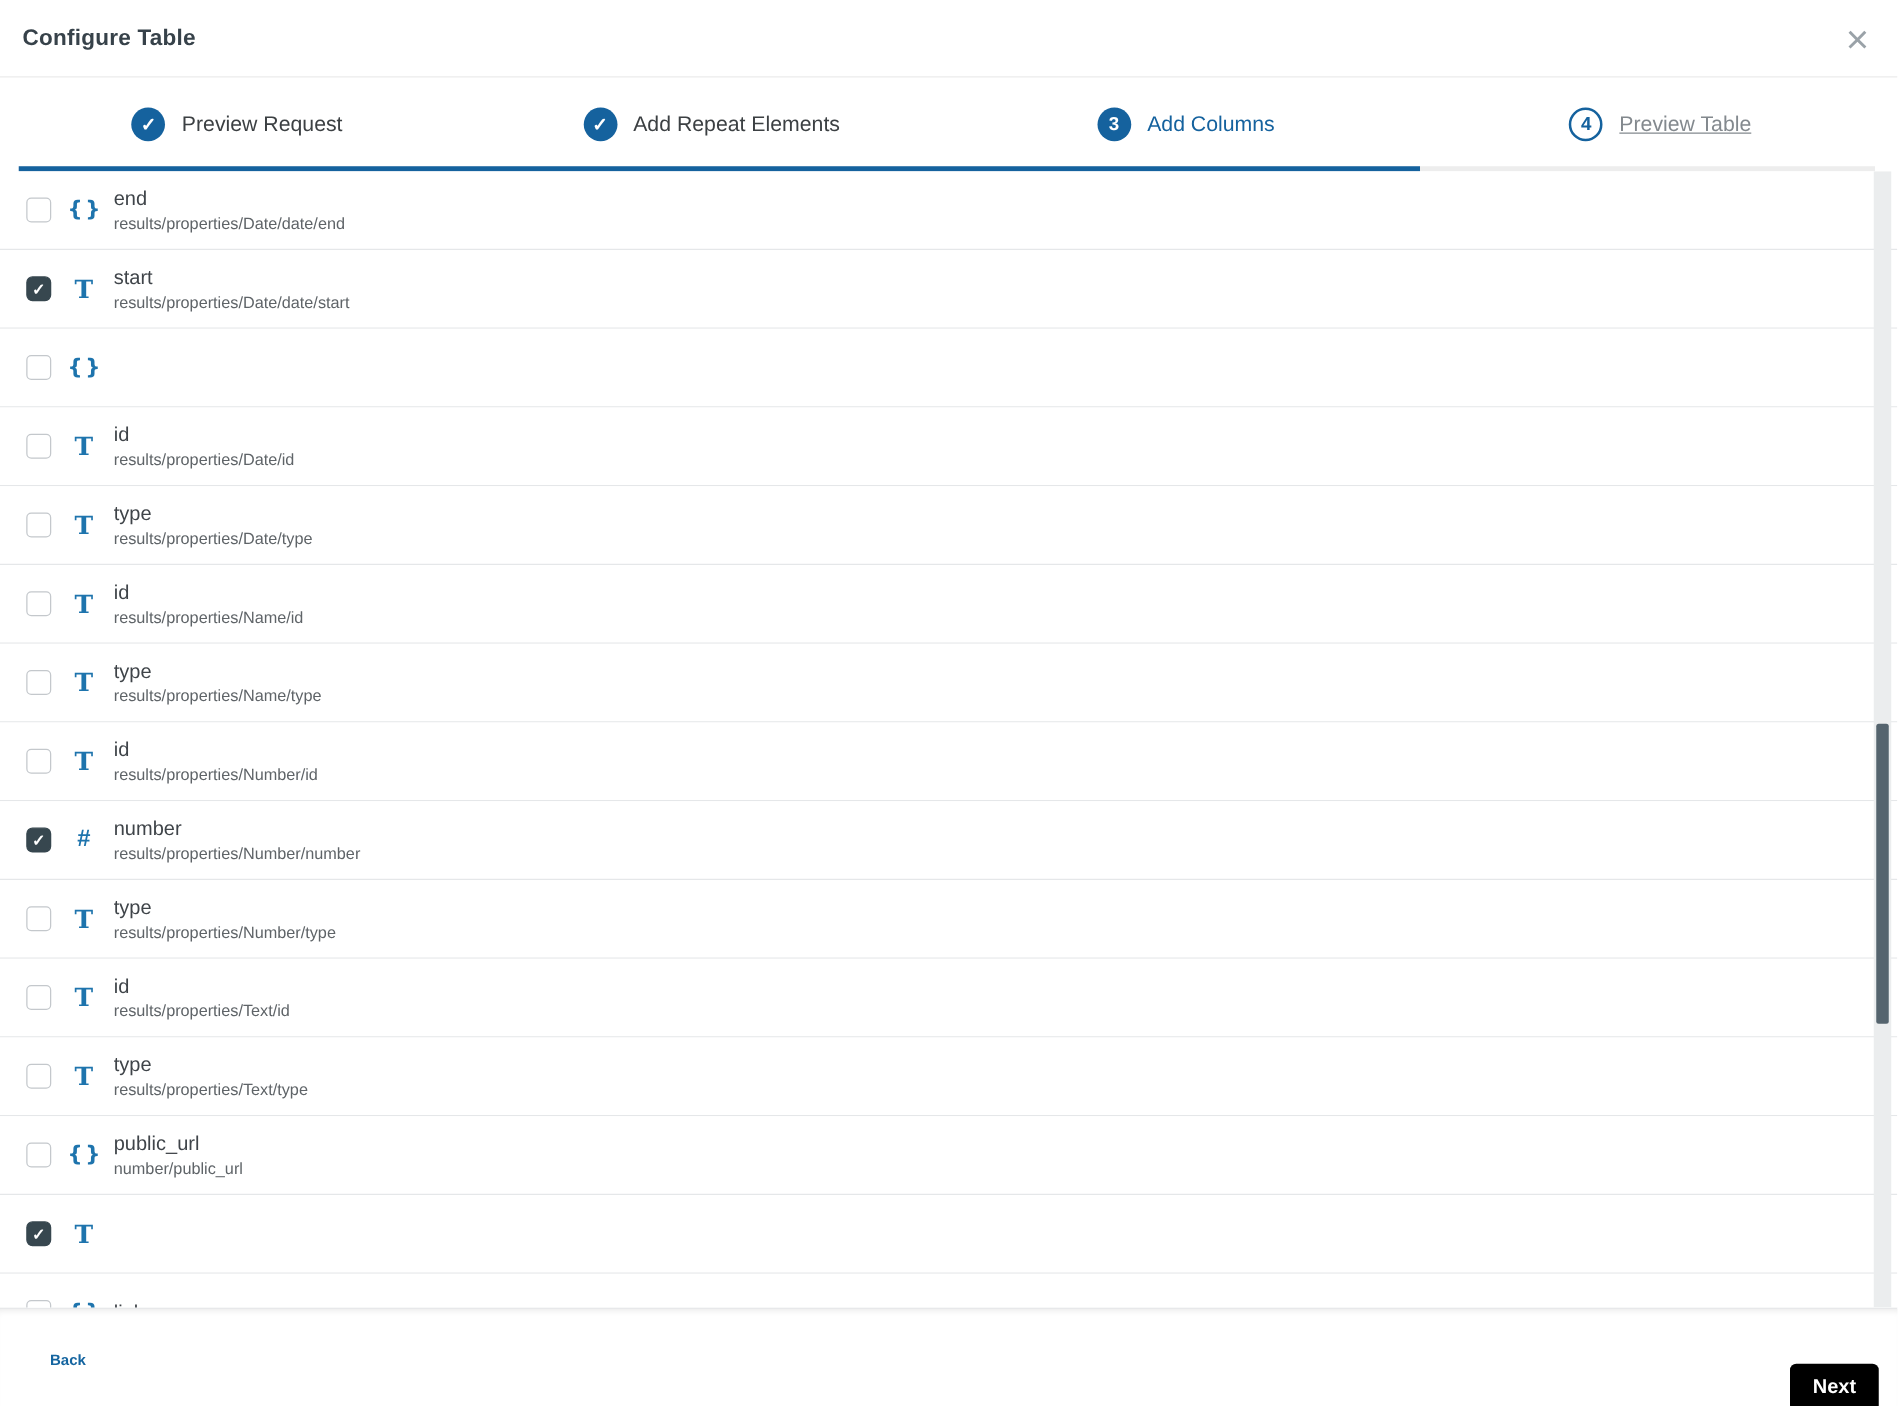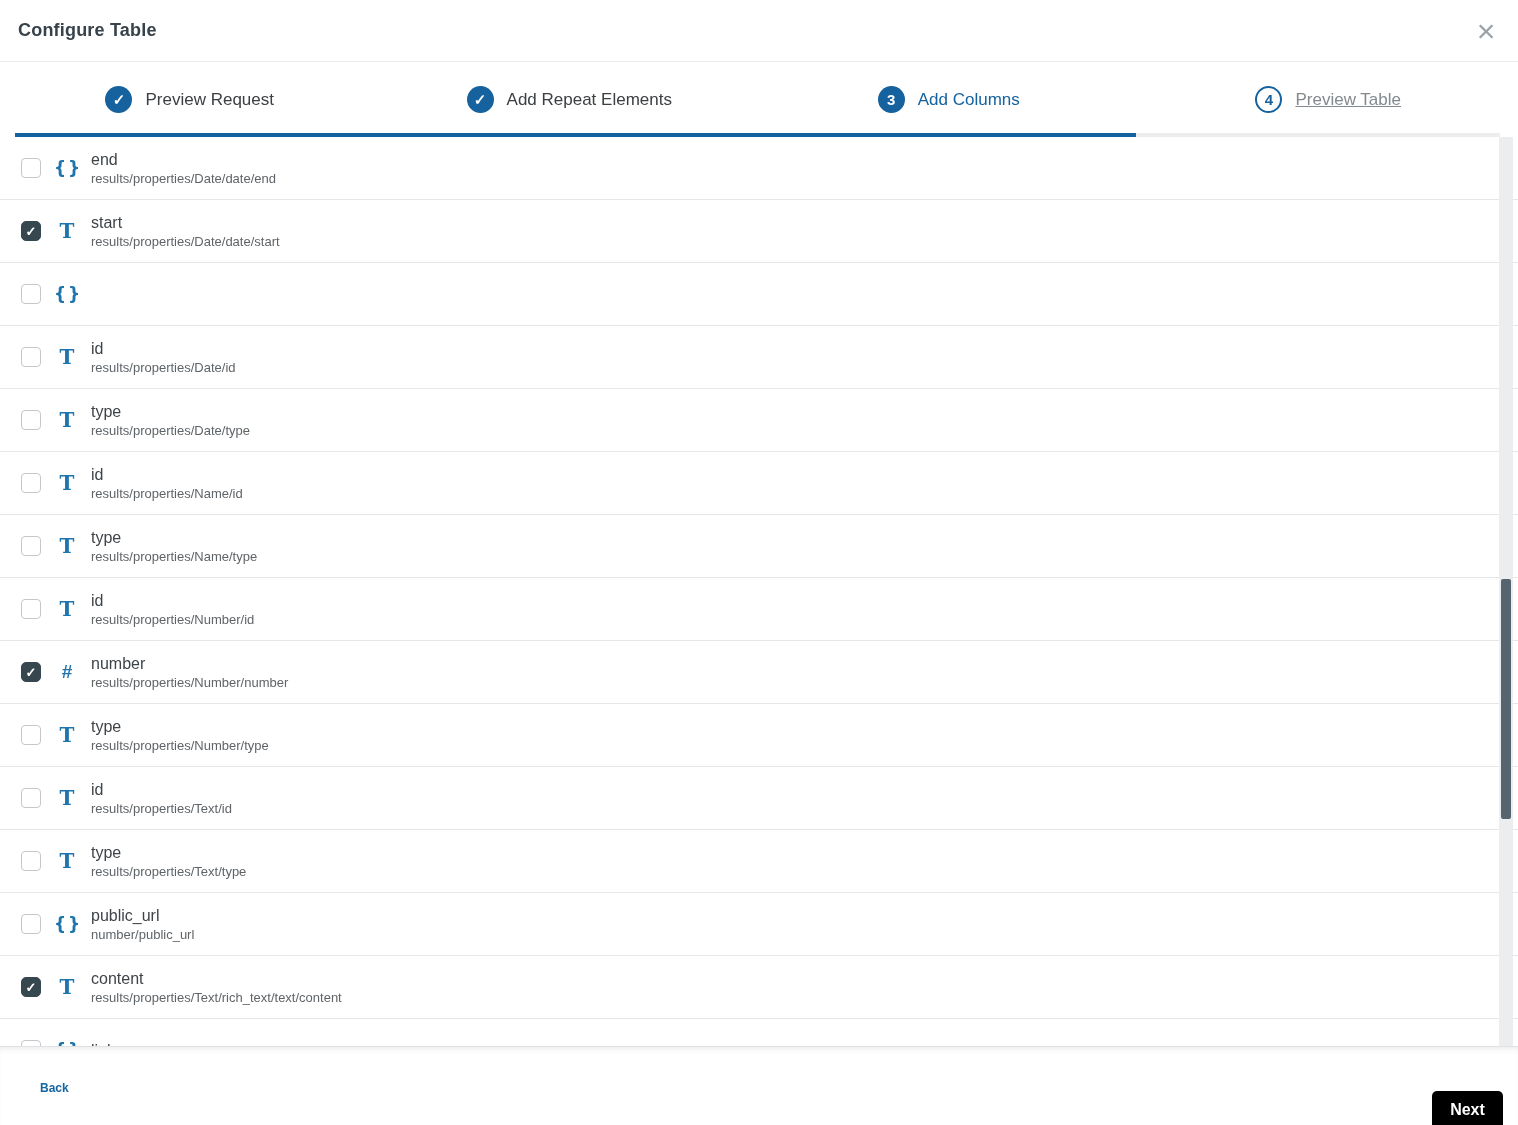--- a/index.html
+++ b/index.html
@@ -213,24 +213,20 @@
     <div class="type-icon object">{}</div>
     <div class="field-text">
       <div class="field-name">public_url</div>
       <div class="field-path">number/public_url</div>
     </div>
   </div>
 
   <div class="row">
     <div class="checkbox checked">✓</div>
     <div class="type-icon text">T</div>
-    <div class="field-text">
-      <div class="field-name">content</div>
-      <div class="field-path">results/properties/Text/rich_text/text/content</div>
-    </div>
   </div>
 
   <div class="row">
     <div class="checkbox"></div>
     <div class="type-icon object">{}</div>
     <div class="field-text">
       <div class="field-name">link</div>
       <div class="field-path"></div>
     </div>
   </div>

